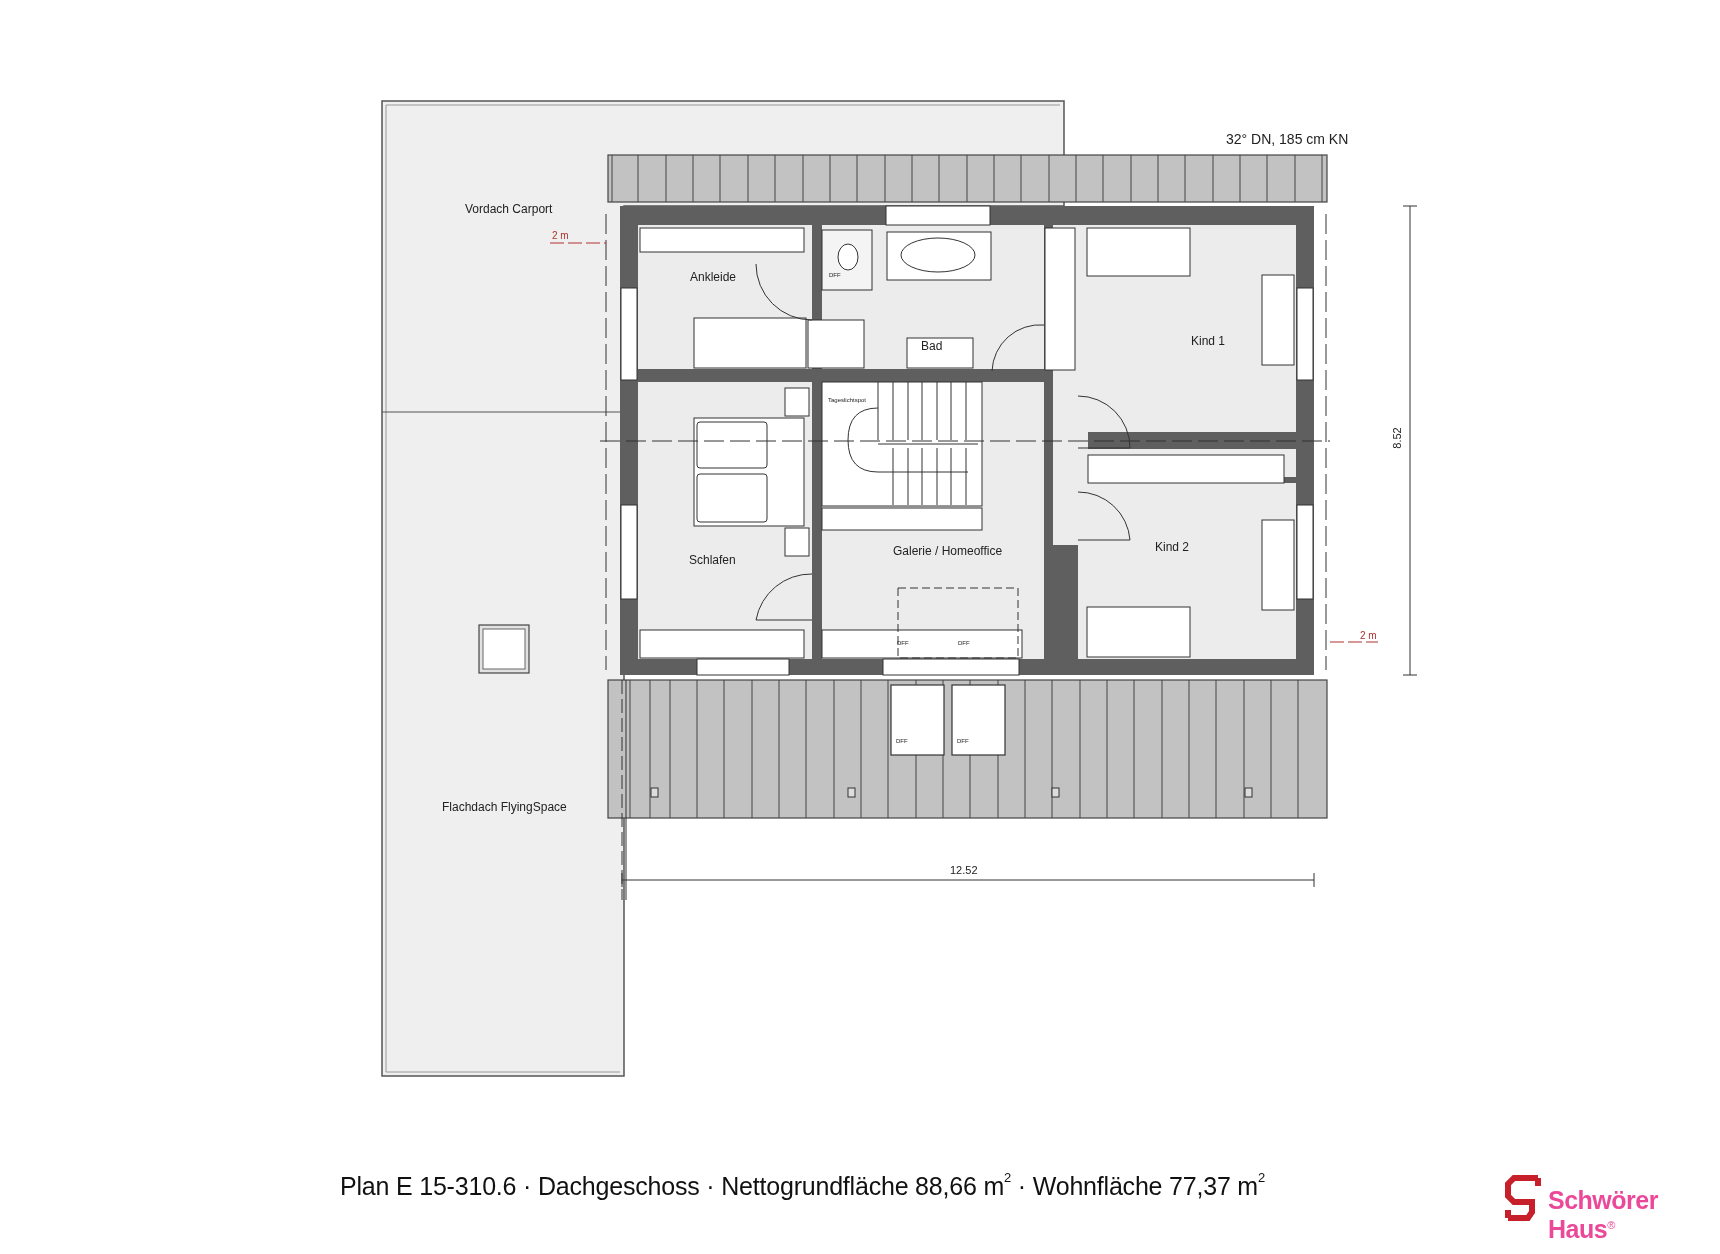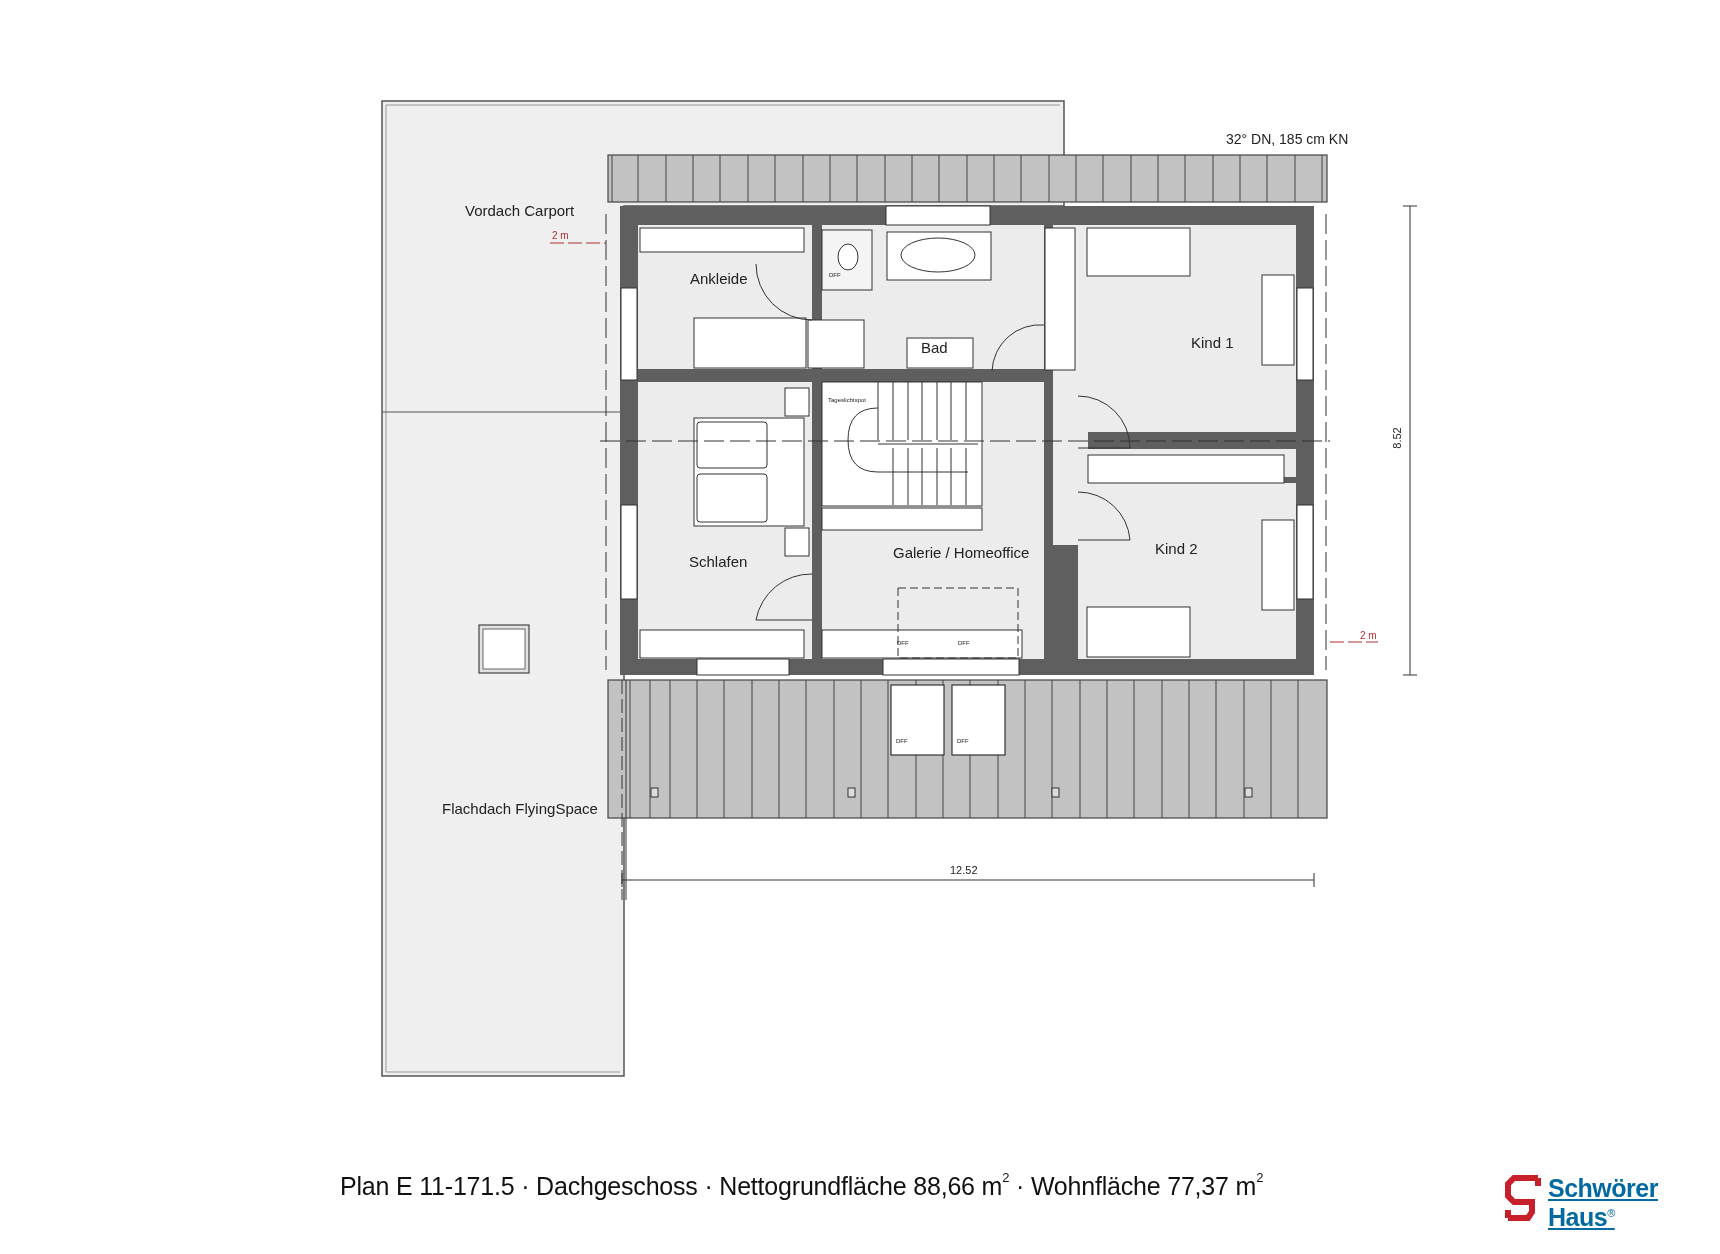--- a/index.html
+++ b/index.html
@@ -1,23 +1,23 @@
 <!DOCTYPE html>
 <html><head>
 <meta charset="utf-8">
 <style>
   html,body{margin:0;padding:0;background:#ffffff;}
   body{width:1720px;height:1254px;position:relative;overflow:hidden;font-family:"Liberation Sans",sans-serif;color:#222;}
   svg{position:absolute;left:0;top:0;}
-  .lbl{position:absolute;font-size:15px;color:#222;white-space:nowrap;}
+  .lbl{position:absolute;font-size:12px;color:#222;white-space:nowrap;}
   .red{color:#b03030;font-size:10px;}
   .footer{position:absolute;left:340px;top:1172px;font-size:25px;color:#111;white-space:nowrap;letter-spacing:-0.2px;}
   .footer sup{font-size:13px;vertical-align:top;position:relative;top:-2px;}
   .logo{position:absolute;left:1504px;top:1172px;width:200px;height:60px;}
-  .logo-text{position:absolute;left:44px;top:4px;font-weight:bold;font-size:25px;line-height:25px;color:#0369a1;letter-spacing:-0.5px;text-decoration:underline;}
+  .logo-text{position:absolute;left:44px;top:16px;font-weight:bold;font-size:25px;line-height:25px;color:#ec4899;letter-spacing:-0.5px;}
   .logo-text sup{font-size:11px;font-weight:normal;}
   .dim{position:absolute;font-size:11px;color:#222;}
 </style>
 </head>
 <body>
 
 <svg width="1720" height="1254" viewBox="0 0 1720 1254" xmlns="http://www.w3.org/2000/svg">
 
   <g>
     <path d="M382 101 H1064 V206 H624 V1076 H382 Z" fill="#efefef" stroke="#555" stroke-width="1.5"></path>
@@ -225,21 +225,21 @@
 <div class="lbl" style="left:829px;top:272px;font-size:6px;">DFF</div>
 <div class="lbl" style="left:897px;top:640px;font-size:6px;">DFF</div>
 <div class="lbl" style="left:958px;top:640px;font-size:6px;">DFF</div>
 <div class="lbl" style="left:896px;top:738px;font-size:6px;">DFF</div>
 <div class="lbl" style="left:957px;top:738px;font-size:6px;">DFF</div>
 
 <div class="dim" style="left:950px;top:864px;">12.52</div>
 <div class="dim" style="left:1386px;top:432px;transform:rotate(-90deg);">8.52</div>
 
 <div class="footer">
-  <span>Plan E 11-171.5</span>
+  <span>Plan E 15-310.6</span>
   <span>·</span>
   <span>Dachgeschoss</span>
   <span>·</span>
   <span>Nettogrundfläche 88,66 m</span><sup>2</sup>
   <span>·</span>
   <span>Wohnfläche 77,37 m</span><sup>2</sup>
 </div>
 
 <div class="logo">
   <svg width="40" height="52" viewBox="0 0 40 52" style="position:absolute;left:0;top:2px;">

